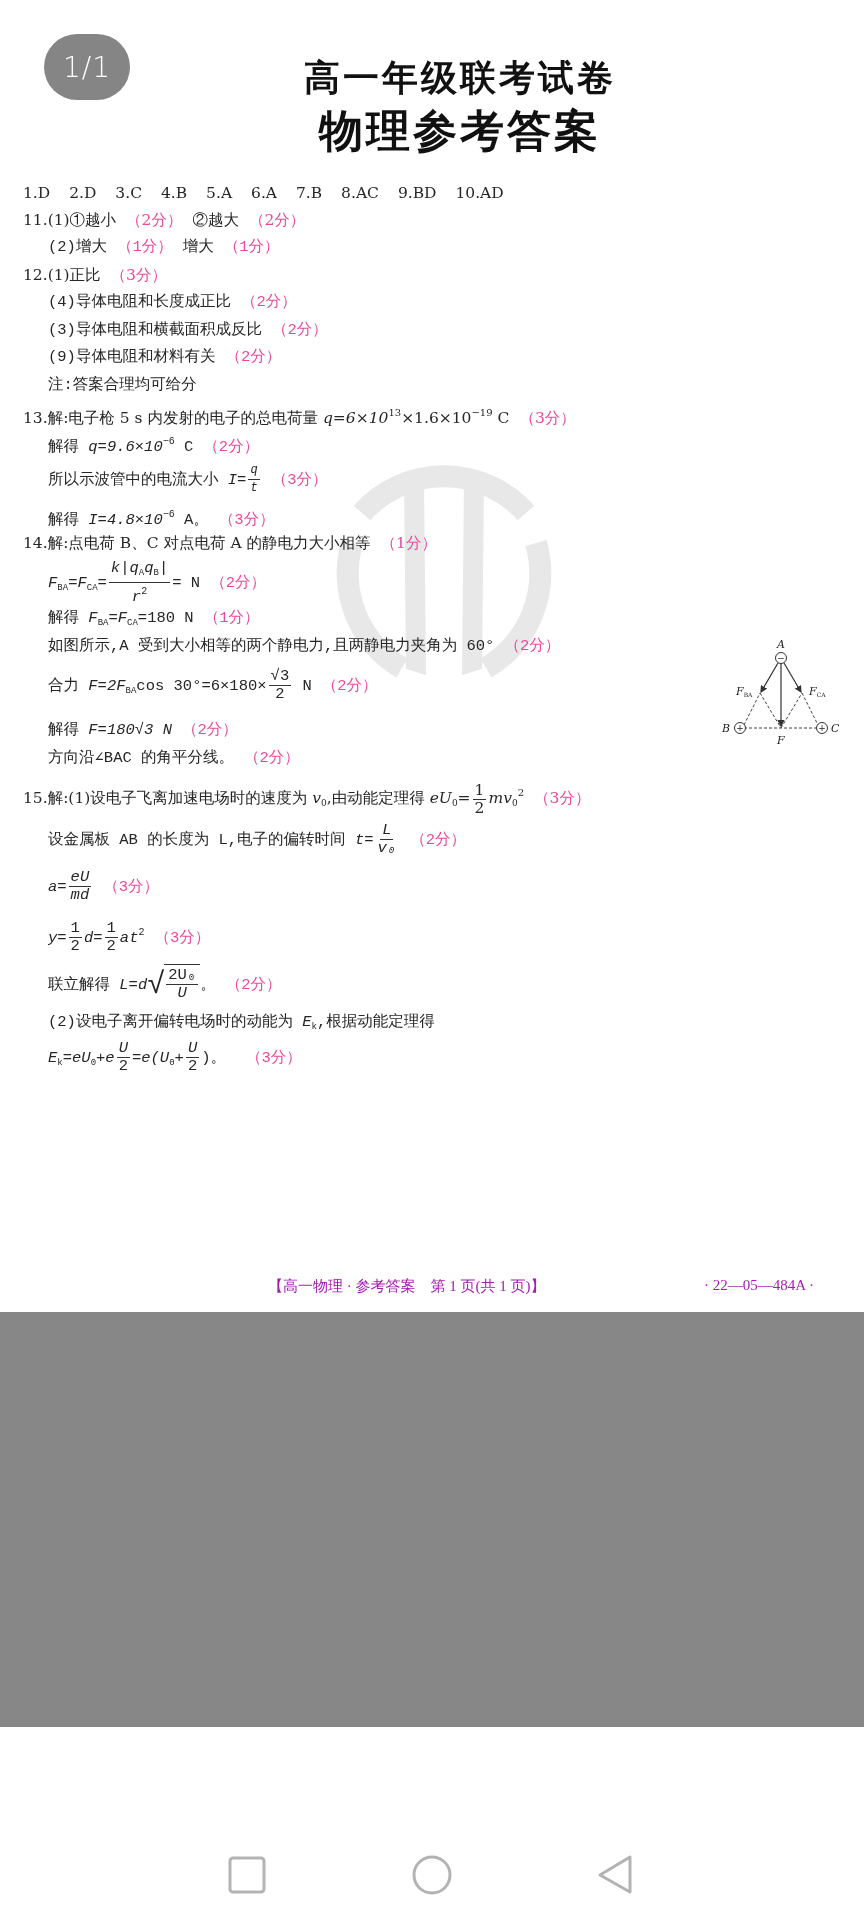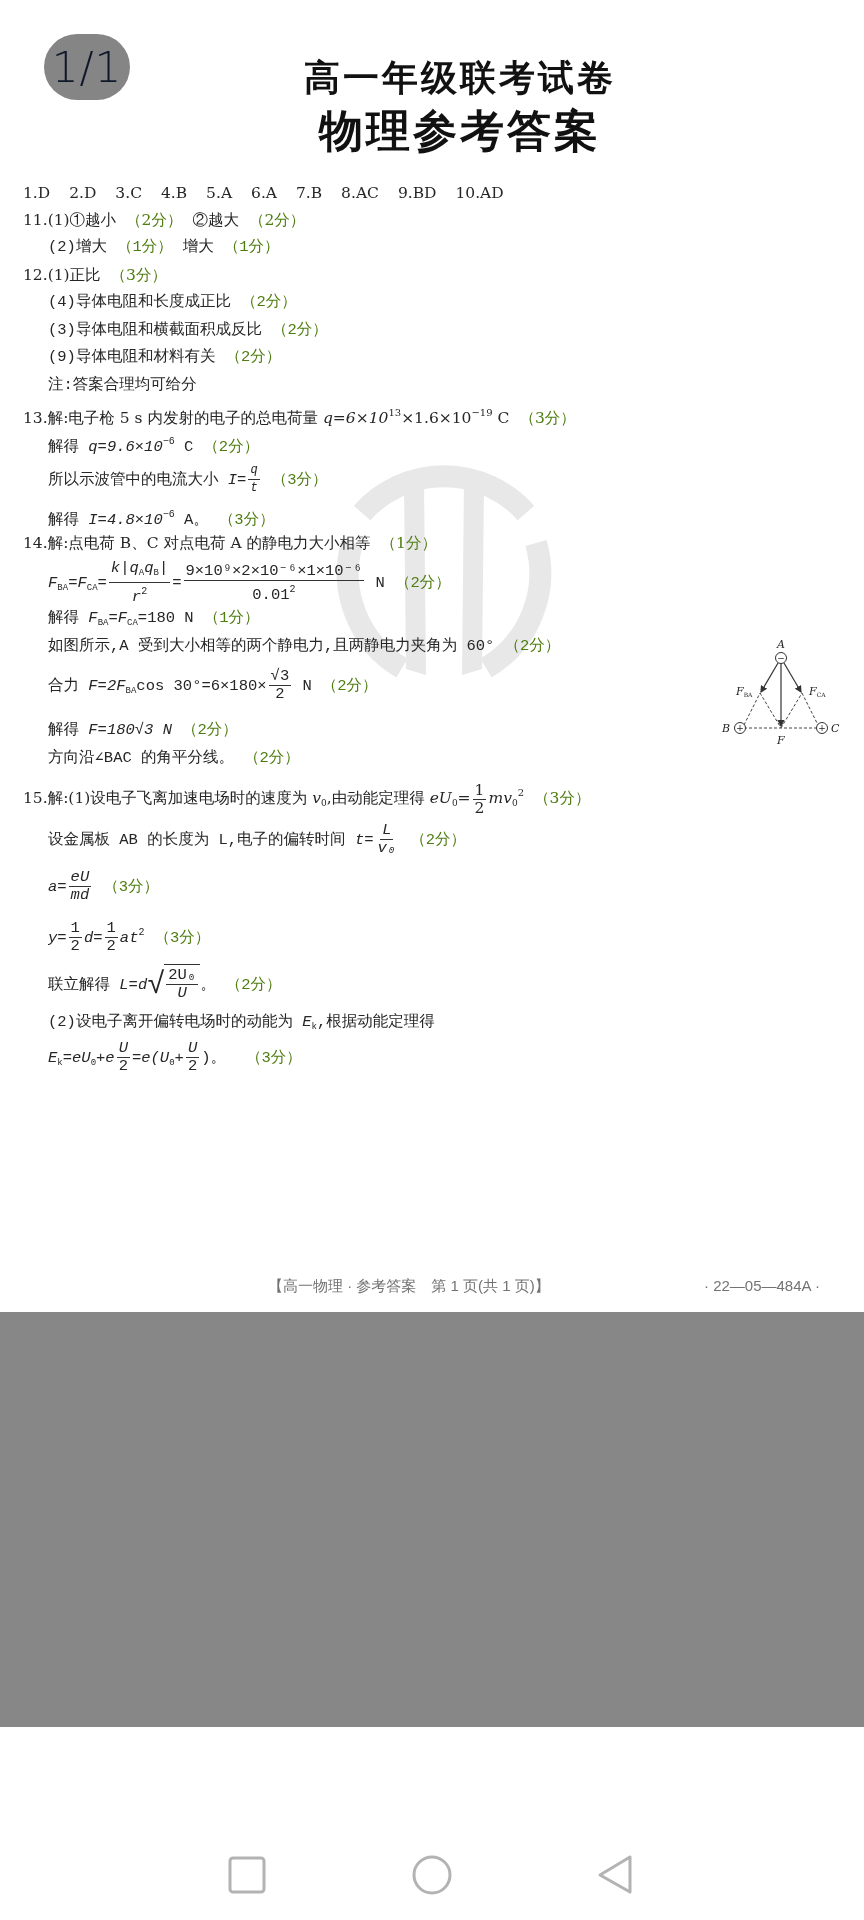--- a/index.html
+++ b/index.html
@@ -4,22 +4,22 @@
 <style>
   html, body { margin: 0; padding: 0; }
   body {
     width: 864px; height: 1920px; position: relative; overflow: hidden;
     background: #ffffff;
     font-family: "DejaVu Serif", "Liberation Serif", serif;
     color: #222;
   }
   .badge {
     position: absolute; left: 44px; top: 34px; width: 86px; height: 66px;
-    border-radius: 33px; background: #858585; color: #0f172a;
-    font-family: "DejaVu Sans", sans-serif; font-size: 42px; font-weight: 300;
+    border-radius: 33px; background: #858585; color: #ffffff;
+    font-family: "DejaVu Sans", sans-serif; font-size: 28px; font-weight: 300;
     display: flex; align-items: center; justify-content: center; letter-spacing: 1px;
   }
   .title {
     position: absolute; left: 0; width: 864px; text-align: center;
     font-family: "DejaVu Sans", sans-serif; font-weight: bold; color: #111;
     letter-spacing: 3px;
     padding-left: 28px;
   }
   .t1 { top: 54px; font-size: 36px; }
   .t2 { top: 102px; font-size: 44px; }
@@ -37,27 +37,27 @@
   i { font-style: italic; }
   sub { font-size: 9px; vertical-align: -3px; font-style: normal; }
   sup { font-size: 10px; vertical-align: 7px; }
   .frac { display: inline-flex; flex-direction: column; align-items: center; vertical-align: middle; margin: 0 2px; line-height: 17px; }
   .frac .num { border-bottom: 1px solid #333; padding: 0 2px; }
   .frac .den { padding: 0 2px; }
   .sqrt { display: inline-flex; align-items: center; vertical-align: middle; }
   .sqrt .rad { font-size: 30px; line-height: 30px; margin-right: -1px; font-weight: 200; }
   .sqrt .under { border-top: 1px solid #333; }
   .sm { font-size: 12px; }
-  .mark { color: #4d7c0f; }
+  .mark { color: #ec4899; }
 
   .diagram { position: absolute; left: 700px; top: 620px; width: 164px; height: 130px; }
 
   .footer {
-    position: absolute; top: 1277px; font-size: 15px; color: #737373; white-space: nowrap;
-    font-family: Liberation Sans, sans-serif;
+    position: absolute; top: 1277px; font-size: 15px; color: #a21caf; white-space: nowrap;
+    font-family: Liberation Serif, serif;
   }
   .footer-left { left: 268px; }
   .footer-right { left: 704px; }
 
   .gray-area { position: absolute; left: 0; top: 1312px; width: 864px; height: 415px; background: #878787; }
 
   .navbar { position: absolute; left: 0; top: 1820px; width: 864px; height: 100px; }
   .nav-btn { position: absolute; top: 34px; width: 44px; height: 44px; display: flex; align-items: center; justify-content: center; }
 </style>
 </head>
@@ -122,24 +122,21 @@
   <span>解得 </span><i>I=4.8×10</i><sup>−6</sup><span> A。</span><span class="sp2"></span><span class="mark">（3分）</span>
 </div>
 
 <div class="ln l0" style="top:533px">
   <span>14.解:点电荷 B、C 对点电荷 A 的静电力大小相等</span><span class="sp2"></span><span class="mark">（1分）</span>
 </div>
 <div class="ln l1" style="top:560px; line-height:36px">
   <i>F</i><sub>BA</sub><i>=F</i><sub>CA</sub><span>=</span><span class="frac">
       <span class="num"><i>k|q</i><sub>A</sub><i>q</i><sub>B</sub><span>|</span></span>
       <span class="den"><i>r</i><sup>2</sup></span>
-    </span><span>=</span><span class="frac">
-      <span class="num">9×10⁹×2×10⁻⁶×1×10⁻⁶</span>
-      <span class="den"><span>0.01</span><sup>2</sup></span>
-    </span><span> N</span><span class="sp2"></span><span class="mark">（2分）</span>
+    </span><span>=</span><span> N</span><span class="sp2"></span><span class="mark">（2分）</span>
 </div>
 <div class="ln l1" style="top:608px">
   <span>解得 </span><i>F</i><sub>BA</sub><i>=F</i><sub>CA</sub><span>=180 N</span><span class="sp2"></span><span class="mark">（1分）</span>
 </div>
 <div class="ln l1" style="top:636px">
   <span>如图所示,A 受到大小相等的两个静电力,且两静电力夹角为 60°</span><span class="sp2"></span><span class="mark">（2分）</span>
 </div>
 <div class="ln l1" style="top:668px; line-height:36px">
   <span>合力 </span><i>F=2F</i><sub>BA</sub><span>cos 30°=6×180×</span><span class="frac">
       <span class="num">√3</span>

